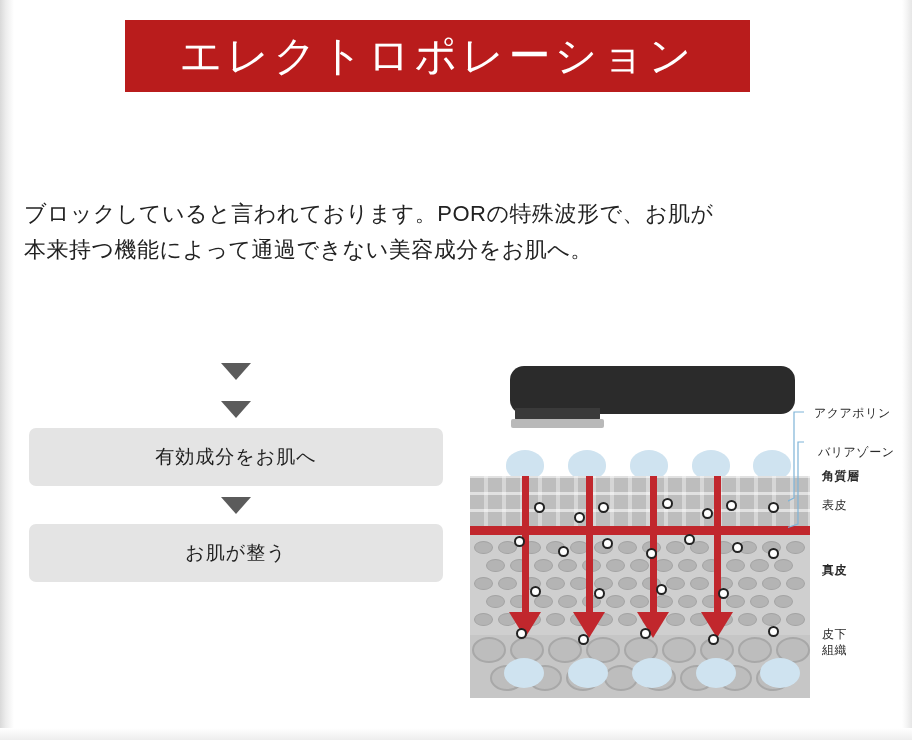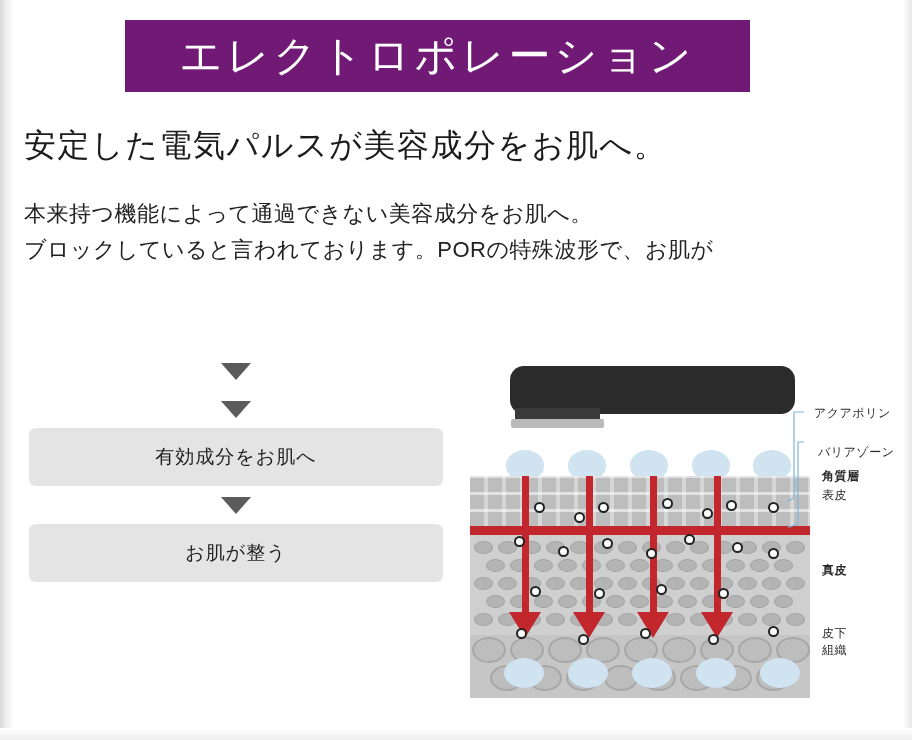--- a/index.html
+++ b/index.html
@@ -41,21 +41,21 @@
     background: linear-gradient(to top, #ededed 0%, #ffffff 100%);
   }
 
   
   .title-banner {
     position: absolute;
     left: 125px;
     top: 20px;
     width: 625px;
     height: 72px;
-    background: #701a75;
+    background: #b91c1c;
     display: flex;
     align-items: center;
     justify-content: center;
   }
   .title-banner .title-text {
     color: #ffffff;
     font-size: 42px;
     letter-spacing: 4px;
     font-weight: 400;
     white-space: nowrap;
@@ -286,25 +286,24 @@
 <div id="page">
 
   <div class="edge-left"></div>
   <div class="edge-right"></div>
   <div class="edge-bottom"></div>
 
   <div class="title-banner">
     <span class="title-text">エレクトロポレーション</span>
   </div>
 
-  <div class="headline">安定した電気パルスが美容成分をお肌へ。</div>
 
   <div class="body-copy">
+    <span class="line">ブロックしていると言われております。PORの特殊波形で、お肌が</span>
     <span class="line">本来持つ機能によって通過できない美容成分をお肌へ。</span>
-    <span class="line">ブロックしていると言われております。PORの特殊波形で、お肌が</span>
   </div>
 
   <div class="flow">
     <div class="flow-arrow">
         <span class="tri"></span>
       </div>
     <div class="flow-arrow">
         <span class="tri"></span>
       </div>
     <div class="flow-box">
@@ -483,19 +482,19 @@
 
   <svg class="callout-line" width="120" height="200" style="left:788px; top:398px;" viewBox="0 0 120 200">
     <path d="M16 14 L6 14 L6 100 L -2 104" stroke="#7fb4d8" stroke-width="1.2" fill="none"></path>
     <path d="M16 44 L10 44 L10 126 L -2 130" stroke="#7fb4d8" stroke-width="1.2" fill="none"></path>
   </svg>
 
   <div class="side-labels">
     <div class="lbl" style="left:0px; top:44px;">アクアポリン</div>
     <div class="lbl" style="left:4px; top:83px;">バリアゾーン</div>
     <div class="lbl" style="left:8px; top:107px;font-weight:bold;">角質層</div>
-    <div class="lbl" style="left:8px; top:126px;">表皮</div>
+    <div class="lbl" style="left:8px; top:136px;">表皮</div>
     <div class="lbl" style="left:8px; top:201px;font-weight:bold;">真皮</div>
-    <div class="lbl" style="left:8px; top:265px;font-family:Liberation Mono, monospace;">皮下</div>
+    <div class="lbl" style="left:8px; top:265px;">皮下</div>
     <div class="lbl" style="left:8px; top:281px;">組織</div>
   </div>
 
 </div>
 
 </body></html>

